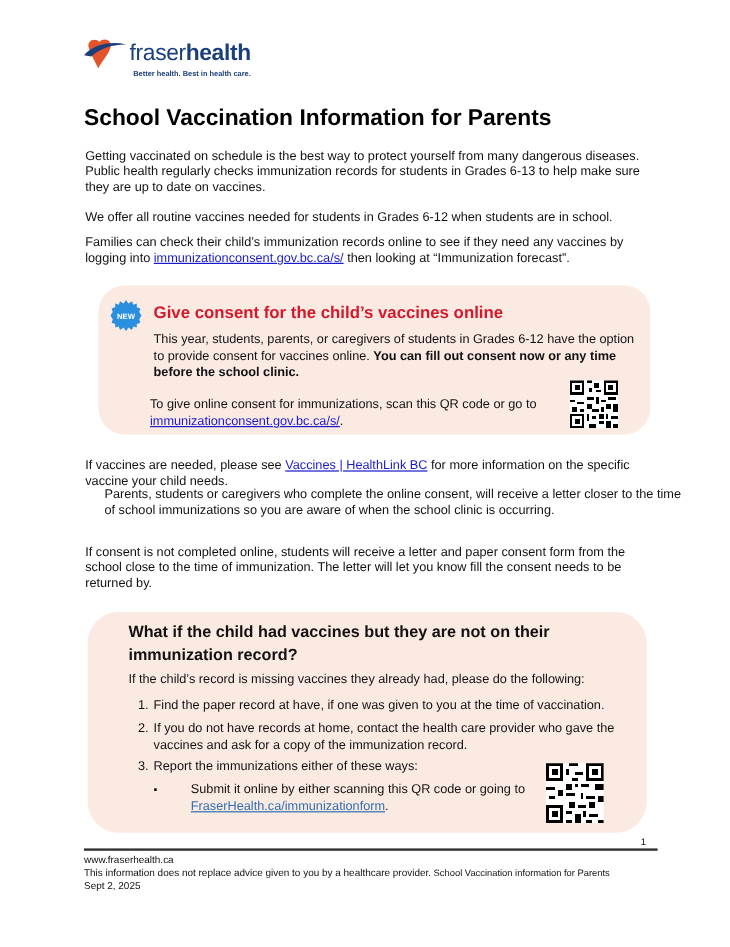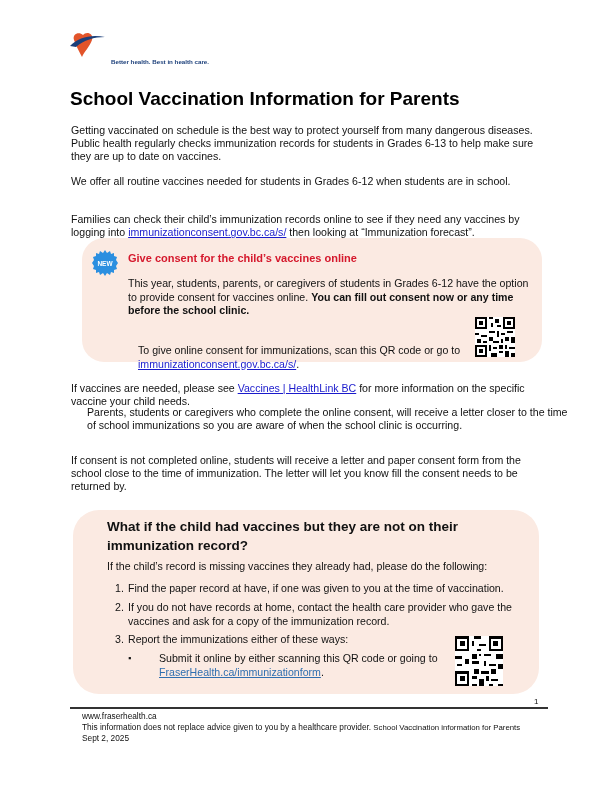--- a/index.html
+++ b/index.html
@@ -8,60 +8,61 @@
   .logo-mark { position: absolute; left: 0; top: 2px; width: 36px; height: 30px; }
   .logo-word { position: absolute; left: 38px; top: 6px; font-size: 19px; color: #1b3f7a; letter-spacing: -0.3px; }
   .logo-word b { font-weight: bold; }
   .logo-tag { position: absolute; left: 41px; top: 30px; font-size: 6.2px; color: #1b3f7a; font-weight: bold; white-space: nowrap; }
   h1 { position: absolute; left: 70px; top: 88px; margin: 0; font-size: 19px; font-weight: bold; color: #000; white-space: nowrap; }
   .p { position: absolute; left: 71px; width: 480px; font-size: 10.6px; line-height: 13px; margin: 0; }
   a { color: #1a1acc; text-decoration: underline; }
   .box1 { position: absolute; left: 82px; top: 238px; width: 460px; height: 124px; background: #fbeae2; border-radius: 22px; }
   .badge { position: absolute; left: 92px; top: 250px; width: 26px; height: 26px; }
   .box1-p { position: absolute; left: 128px; top: 277px; width: 410px; font-size: 10.6px; line-height: 13.5px; margin: 0; }
-  .box1-p2 { position: absolute; left: 125px; top: 331px; width: 330px; font-size: 10.6px; line-height: 13.5px; margin: 13px; }
+  .box1-p2 { position: absolute; left: 125px; top: 331px; width: 330px; font-size: 10.6px; line-height: 13.5px; margin: 0; }
   .qr1 { position: absolute; left: 475px; top: 317px; width: 40px; height: 40px; }
   .box2 { position: absolute; left: 73px; top: 510px; width: 466px; height: 184px; background: #fbeae2; border-radius: 26px; }
   .box2-p { position: absolute; left: 107px; top: 560px; width: 430px; font-size: 10.6px; line-height: 13px; margin: 0; }
   .li { position: absolute; left: 115px; width: 420px; font-size: 10.6px; line-height: 14px; margin: 0; }
   .li .num { position: absolute; left: 0; }
   .li .txt { display: block; margin-left: 13px; }
   .sub { position: absolute; left: 128px; top: 651px; width: 320px; font-size: 10.6px; line-height: 14px; margin: 0; }
   .sub .bullet { position: absolute; left: 0; font-size: 9px; }
   .sub .txt { display: block; margin-left: 31px; }
   .box2 a, .sub a { color: #2f6fb0; }
   .qr2 { position: absolute; left: 455px; top: 636px; width: 48px; height: 50px; }
   .pagenum { position: absolute; left: 534px; top: 697px; font-size: 8px; }
   .rule { position: absolute; left: 70px; top: 707px; width: 478px; height: 2px; background: #333; }
-  .foot { position: absolute; left: 82px; font-size: 8.3px; line-height: 11px; color: #111; white-space: nowrap; }
+  .foot { position: absolute; left: 70px; font-size: 8.3px; line-height: 11px; color: #111; white-space: nowrap; }
   .foot .small { font-size: 7.8px; }
 </style>
 </head>
 <body>
 
 <div class="logo">
   <svg class="logo-mark" viewBox="0 0 36 30">
     <path d="M4 10 C2 4 9 1 13 5 C16 1 24 3 22 10 C20 16 14 22 12 27 C9 21 6 16 4 10 Z" fill="#e2542a"></path>
     <path d="M0 16 C8 7 22 4 35 7 C24 7 14 10 6 17 Z" fill="#1b3f7a"></path>
   </svg>
+  <div class="logo-word"><span>fraser</span><b>health</b></div>
   <div class="logo-tag">Better health. Best in health care.</div>
 </div>
 
 <h1>School Vaccination Information for Parents</h1>
 
 <p class="p" style="top:124px;">Getting vaccinated on schedule is the best way to protect yourself from many dangerous diseases. Public health regularly checks immunization records for students in Grades 6-13 to help make sure they are up to date on vaccines.</p>
 <p class="p" style="top:175px;">We offer all routine vaccines needed for students in Grades 6-12 when students are in school.</p>
-<p class="p" style="top:196px;margin-top:17px;"><span>Families can check their child’s immunization records online to see if they need any vaccines by logging into </span><a>immunizationconsent.gov.bc.ca/s/</a><span> then looking at “Immunization forecast”.</span></p>
+<p class="p" style="top:196px;"><span>Families can check their child’s immunization records online to see if they need any vaccines by logging into </span><a>immunizationconsent.gov.bc.ca/s/</a><span> then looking at “Immunization forecast”.</span></p>
 
 <div class="box1"></div>
 <svg class="badge" viewBox="0 0 26 26">
   <polygon fill="#2b8fe0" points="13,0 15,3 18,1 19,4 22,3 22,6 25,7 24,10 26,13 24,16 25,19 22,20 22,23 19,22 18,25 15,23 13,26 11,23 8,25 7,22 4,23 4,20 1,19 2,16 0,13 2,10 1,7 4,6 4,3 7,4 8,1 11,3"></polygon>
   <text x="13" y="15.5" font-size="6.5" font-weight="bold" fill="#fff" text-anchor="middle" font-family="Liberation Sans, sans-serif">NEW</text>
 </svg>
-<h2 style="position:absolute;left:128px;top:252px;margin:0;font-size:11px;color:#d5182c;font-weight:bold;white-space:nowrap;">Give consent for the child’s vaccines online</h2>
+<h2 style="position:absolute;left:128px;top:252px;margin:0;font-size:14px;color:#d5182c;font-weight:bold;white-space:nowrap;">Give consent for the child’s vaccines online</h2>
 <p class="box1-p"><span>This year, students, parents, or caregivers of students in Grades 6-12 have the option to provide consent for vaccines online. </span><b>You can fill out consent now or any time before the school clinic.</b></p>
 <p class="box1-p2"><span>To give online consent for immunizations, scan this QR code or go to </span><a>immunizationconsent.gov.bc.ca/s/</a><span>.</span></p>
 <svg class="qr1" viewBox="0 0 20 20" shape-rendering="crispEdges">
   <rect width="20" height="20" fill="#fff"></rect>
   <path fill="#000" d="M0 0h6v6H0z M1 1v4h4V1z M2 2h2v2H2z M14 0h6v6h-6z M15 1v4h4V1z M16 2h2v2h-2z M0 14h6v6H0z M1 15v4h4v-4z M2 16h2v2H2z M7 0h2v1H7z M10 1h2v2h-2z M8 3h1v2H8z M11 4h2v1h-2z M7 7h3v1H7z M11 7h1v3h-1z M13 8h2v1h-2z M16 7h3v1h-3z M0 8h2v1H0z M3 9h3v1H3z M1 11h2v2H1z M4 12h2v1H4z M7 10h2v2H7z M9 12h3v1H9z M13 11h1v2h-1z M15 10h2v2h-2z M18 10h2v3h-2z M7 14h1v3H7z M9 15h2v1H9z M12 14h2v2h-2z M15 14h1v2h-1z M17 15h3v1h-3z M8 18h3v2H8z M12 17h2v1h-2z M15 17h2v3h-2z M18 18h2v2h-2z"></path>
 </svg>
 
 <p class="p" style="top:382px;"><span>If vaccines are needed, please see </span><a>Vaccines | HealthLink BC</a><span> for more information on the specific vaccine your child needs.</span></p>
 <p class="p" style="top:406px;width:482px;margin-left:16px;">Parents, students or caregivers who complete the online consent, will receive a letter closer to the time of school immunizations so you are aware of when the school clinic is occurring.</p>
 <p class="p" style="top:454px;">If consent is not completed online, students will receive a letter and paper consent form from the school close to the time of immunization.  The letter will let you know fill the consent needs to be returned by.</p>

